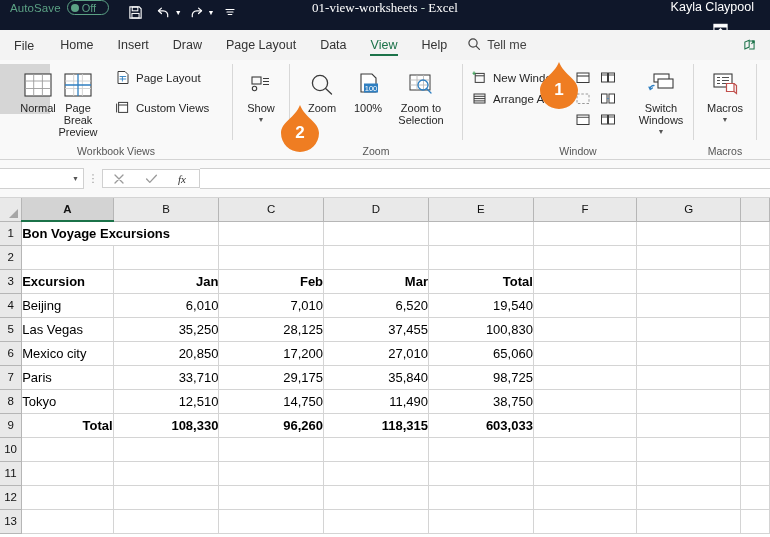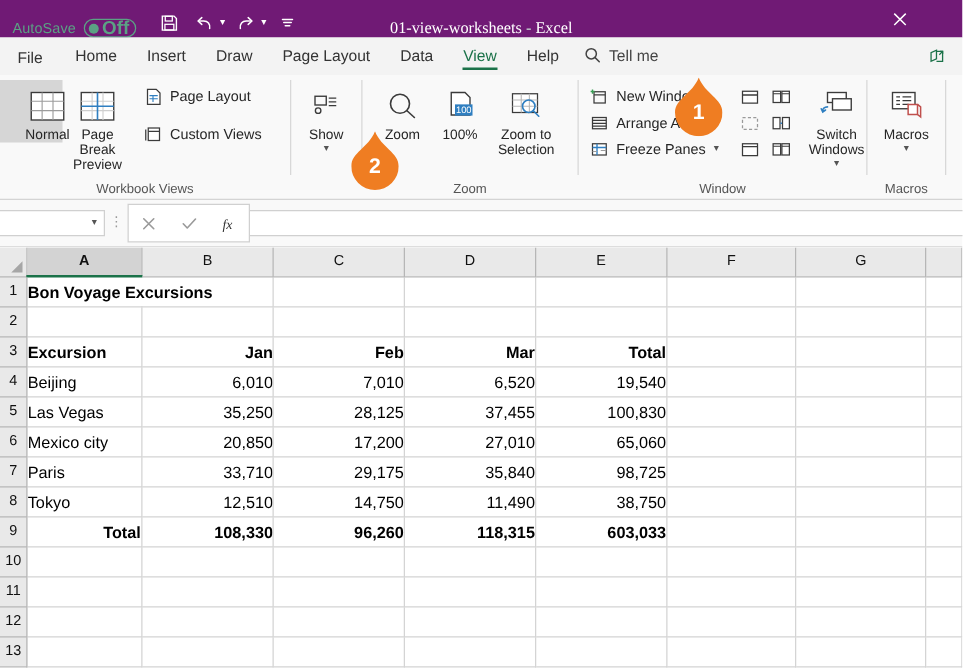--- a/index.html
+++ b/index.html
@@ -7,32 +7,32 @@
     width: 770px; height: 537px;
     font-family: "Liberation Sans", sans-serif;
     overflow: hidden;
     background: #ffffff;
   }
   #app { position: relative; width: 770px; height: 537px; }
 
   
   .titlebar {
     position: absolute; left: 0; top: 0; width: 770px; height: 30px;
-    background: #701a75; color: #ffffff;
-    display: flex; align-items: flex-end;
+    background: #0f172a; color: #ffffff;
+    display: flex; align-items: flex-start;
   }
   .autosave-wrap { display: flex; align-items: center; gap: 6px; margin-left: 10px; }
   .autosave-label { font-size: 11.5px; color: #5ba184; letter-spacing: .1px; }
   .autosave-toggle {
     width: 42px; height: 15px; border-radius: 8px;
     border: 1px solid #5ba184;
     display: flex; align-items: center; gap: 3px; padding: 0 3px;
   }
   .autosave-knob { width: 8px; height: 8px; border-radius: 50%; background: #5ba184; }
-  .autosave-state { font-size: 15px; color: #5ba184; font-weight: bold; }
+  .autosave-state { font-size: 11px; color: #5ba184; }
 
   .qat { display: flex; align-items: center; gap: 2px; margin-left: 14px; }
   .qat-btn {
     width: 26px; height: 24px; display: flex; align-items: center; justify-content: center;
   }
   .qat-btn svg { display: block; }
   .qat-caret { font-size: 7px; color: #ffffff; margin-left: -4px; }
 
   .win-title {
     position: absolute; left: 0; right: 0; text-align: center;
@@ -108,21 +108,21 @@
     border-bottom: 1px solid #d4d4d4;
   }
   .namebox {
     width: 92px; height: 21px; margin-left: -8px; background: #ffffff;
     border: 1px solid #d0d0d0; display: flex; align-items: center;
     font-size: 11.5px; padding: 0 4px; color: #222;
   }
   .namebox .nb-caret { margin-left: auto; font-size: 7px; color: #555; }
   .dots { width: 18px; text-align: center; color: #9a9a9a; font-size: 11px; letter-spacing: 0; line-height: 5px; }
   .fx-group {
-    display: flex; align-items: center; height: 31px; background: #ffffff;
+    display: flex; align-items: center; height: 19px; background: #ffffff;
     border: 1px solid #d0d0d0;
   }
   .fx-btn { width: 32px; height: 100%; display: flex; align-items: center; justify-content: center; }
   .fbar-input {
     flex: 1; height: 21px; background: #ffffff; border: 1px solid #d0d0d0;
     border-left: none; margin-right: -6px; font-size: 12px; padding: 0 5px;
     display: flex; align-items: center; color: #222;
   }
 
   
@@ -386,31 +386,20 @@
           </div>
           <div class="small-btn">
             <span class="ico">
               <svg width="15" height="15" viewBox="0 0 15 15">
                   <rect x="2" y="3" width="11" height="9" fill="none" stroke="#3b3b3b" stroke-width="1"></rect>
                   <path d="M2 5.3h11M2 7.6h11M2 9.9h11" stroke="#3b3b3b" stroke-width="1"></path>
                 </svg>
             </span>
             <span>Arrange All</span>
           </div>
-          <div class="small-btn">
-            <span class="ico">
-              <svg width="15" height="15" viewBox="0 0 15 15">
-                  <rect x="2" y="3" width="11" height="9" fill="#ffffff" stroke="#3b3b3b" stroke-width="1"></rect>
-                  <path d="M2 6h11M5.6 3v9" stroke="#2f7fc1" stroke-width="1.1"></path>
-                  <path d="M8.6 8.4h4.4M2 9.2h3.6" stroke="#9c9c9c" stroke-width=".8"></path>
-                </svg>
-            </span>
-            <span>Freeze Panes</span>
-            <span class="caret-dn">▼</span>
-          </div>
         </div>
 
         <div class="icon-grid3" style="margin-left:6px;">
           <div class="r">
             <span class="icon-cell">
               <svg width="16" height="14" viewBox="0 0 16 14">
                   <rect x="2" y="2" width="12" height="9.5" fill="#ffffff" stroke="#3b3b3b" stroke-width="1"></rect>
                   <path d="M2 5h12" stroke="#3b3b3b" stroke-width="1.1"></path>
                 </svg>
             </span>

